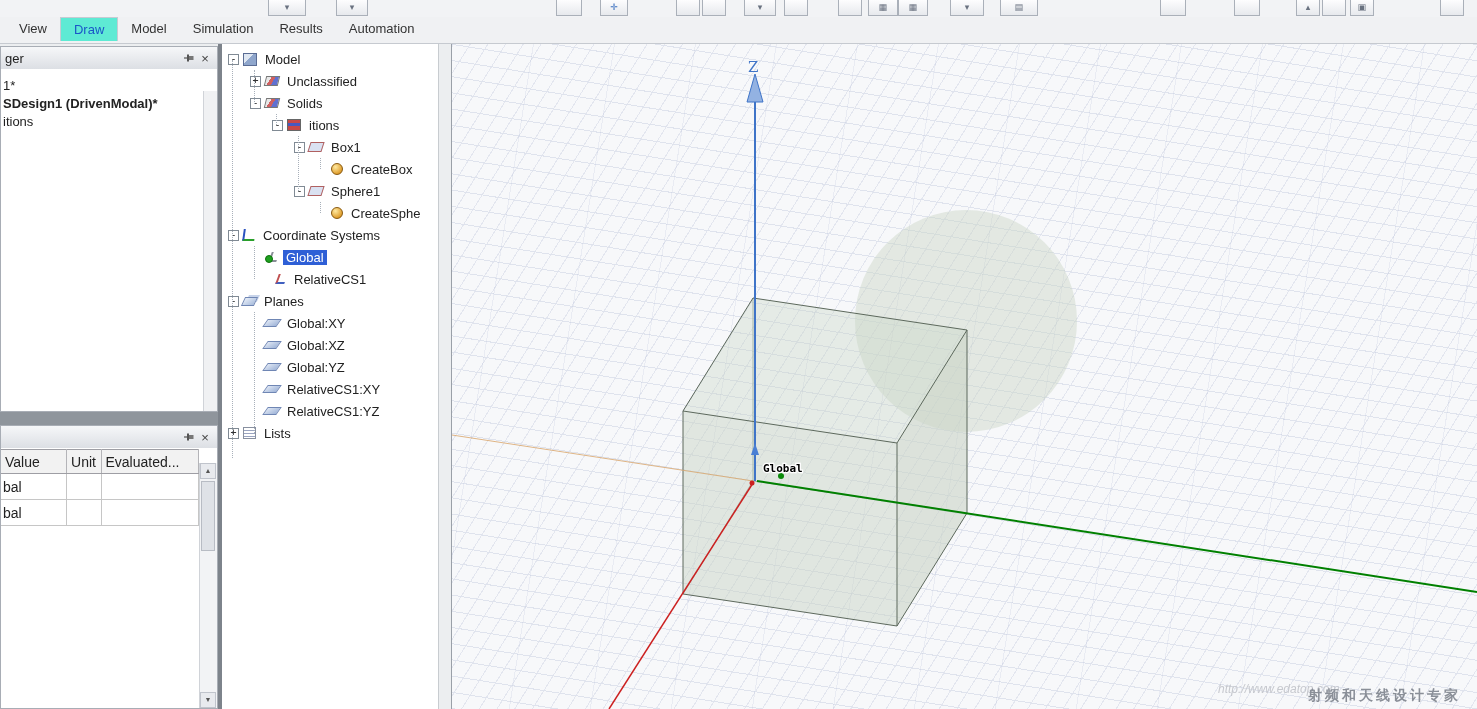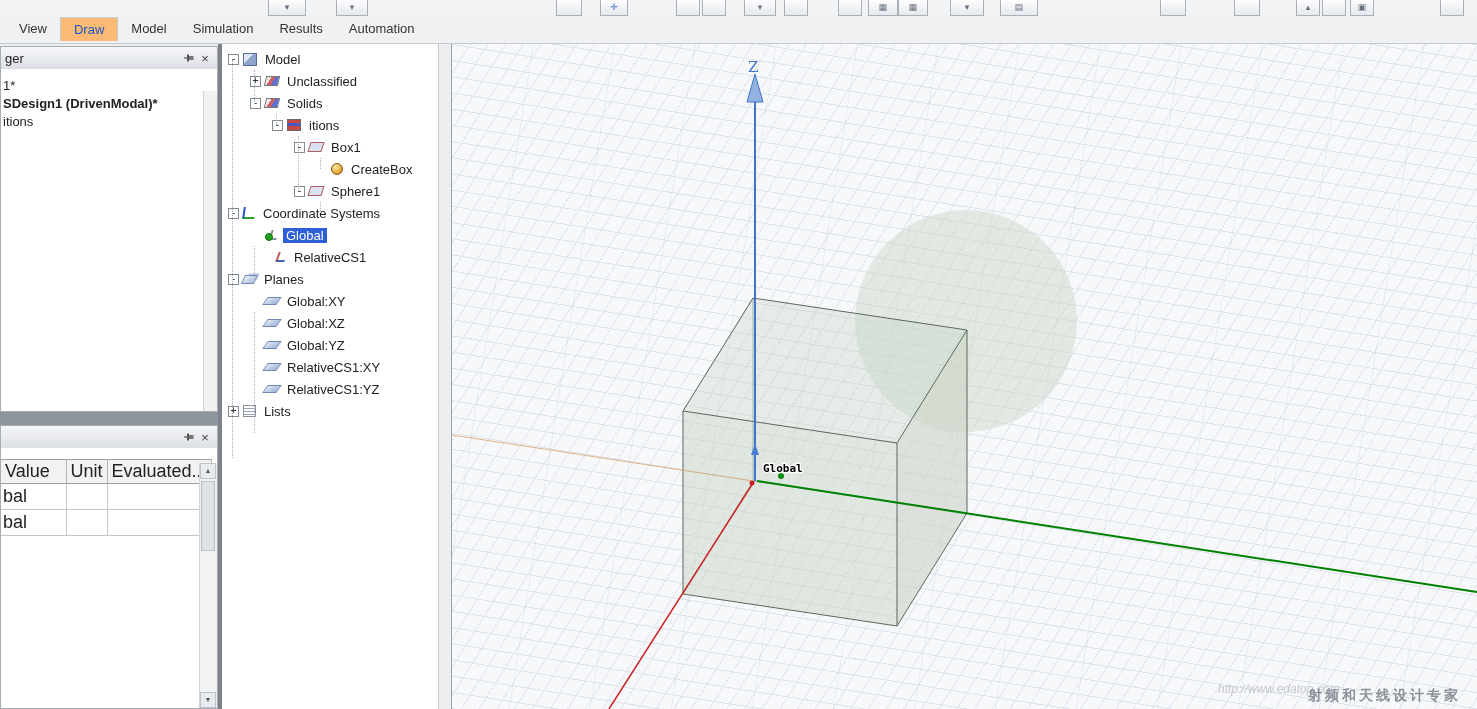--- a/index.html
+++ b/index.html
@@ -5,36 +5,36 @@
   html,body{margin:0;padding:0;background:#fff}
   #root{position:relative;width:1477px;height:709px;background:#eceef0;font-family:"Liberation Sans",sans-serif;overflow:hidden;color:#222}
 
   
   #toolbar-strip{position:absolute;left:0;top:0;width:1477px;height:17px;background:#f2f3f5;border-bottom:1px solid #d7dade}
   .frag{position:absolute;top:0;height:15px;background:linear-gradient(#fdfdfe,#e7e9ed);border:1px solid #aab0b9;border-top:none;font-size:9px;line-height:14px;text-align:center;color:#6a7280;overflow:hidden}
 
   
   #menubar{position:absolute;left:0;top:17px;width:1477px;height:27px;background:#f0f1f3;border-bottom:1px solid #c6cad0;display:flex;align-items:flex-start;padding-left:6px;box-sizing:border-box}
   .menu-item{padding:4px 13px;font-size:13px;color:#333;display:flex;align-items:center;cursor:default}
-  .menu-item.active{background:#fdba74;border:1px solid #c6cad2;border-bottom:none;color:#1a56c8}
+  .menu-item.active{background:#5eead4;border:1px solid #c6cad2;border-bottom:none;color:#1a56c8}
 
   
   .panel{position:absolute;background:#fff;border:1px solid #a8adb5;box-sizing:border-box}
   .ptitle{height:22px;background:linear-gradient(#f6f7f9,#dcdfe4);border-bottom:1px solid #a8adb5;display:flex;align-items:center;font-size:13px;color:#222;padding:0 4px}
   .ptitle .spacer{flex:1}
   .tbtn{width:16px;height:15px;display:flex;align-items:center;justify-content:center;color:#444;font-size:13px;line-height:13px}
   #pm-panel{left:0;top:46px;width:218px;height:366px}
   #pm-body{position:absolute;left:0;top:22px;right:0;bottom:0;background:#fff;overflow:hidden}
   .pm-row{height:18px;line-height:18px;font-size:13px;padding-left:2px;white-space:nowrap}
   .pm-row.bold{font-weight:bold}
   .side-strip{position:absolute;top:22px;right:0;bottom:0;width:13px;background:#f0f1f3;border-left:1px solid #d0d3d8}
   #dock-band{position:absolute;left:0;top:412px;width:218px;height:13px;background:#8f959c}
   #prop-panel{left:0;top:425px;width:218px;height:284px}
   #prop-body{position:absolute;left:0;top:22px;right:0;bottom:0;background:#fff}
-  #prop-table{position:absolute;left:0;top:11px;border-top:1px solid #9e9ea4;font-size:18px;border-collapse:collapse}
+  #prop-table{position:absolute;left:0;top:1px;border-top:1px solid #9e9ea4;font-size:14px;border-collapse:collapse}
   #prop-table th{background:#f2f2f2;border-right:1px solid #b4b4b8;border-bottom:1px solid #9e9ea4;font-weight:normal;height:24px;padding:0 4px;box-sizing:border-box}
   #prop-table td{border-right:1px solid #c6c6c6;border-bottom:1px solid #c6c6c6;height:26px;padding:0 2px;box-sizing:border-box;white-space:nowrap}
   .col-value{width:65px;text-align:left}
   .col-unit{width:35px;text-align:center}
   .col-eval{width:97px;text-align:left}
   #prop-scroll{position:absolute;left:198px;top:15px;width:17px;bottom:0;background:#f2f3f5;border-left:1px solid #d0d3d8}
   .sc-arrow{position:absolute;left:0;width:16px;height:16px;background:#e8eaee;border:1px solid #c0c4cc;box-sizing:border-box;font-size:7px;line-height:14px;text-align:center;color:#555}
   .sc-thumb{position:absolute;left:1px;width:14px;background:#dfe2e7;border:1px solid #b8bcc4;box-sizing:border-box}
 
   
@@ -211,20 +211,25 @@
       <div class="trow" style="padding-left:94px">
         <span class="exp"></span>
         <span class="ti ti-orb"></span>
         <span class="tlabel">CreateBox</span>
       </div>
       <div class="trow" style="padding-left:72px">
         <span class="exp">-</span>
         <span class="ti ti-shape"></span>
         <span class="tlabel">Sphere1</span>
       </div>
+      <div class="trow" style="padding-left:94px">
+        <span class="exp"></span>
+        <span class="ti ti-orb"></span>
+        <span class="tlabel">CreateSphe</span>
+      </div>
       <div class="trow" style="padding-left:6px">
         <span class="exp">-</span>
         <span class="ti ti-cs"></span>
         <span class="tlabel">Coordinate Systems</span>
       </div>
       <div class="trow" style="padding-left:28px">
         <span class="exp"></span>
         <span class="ti ti-csg"></span>
         <span class="tlabel sel">Global</span>
       </div>

